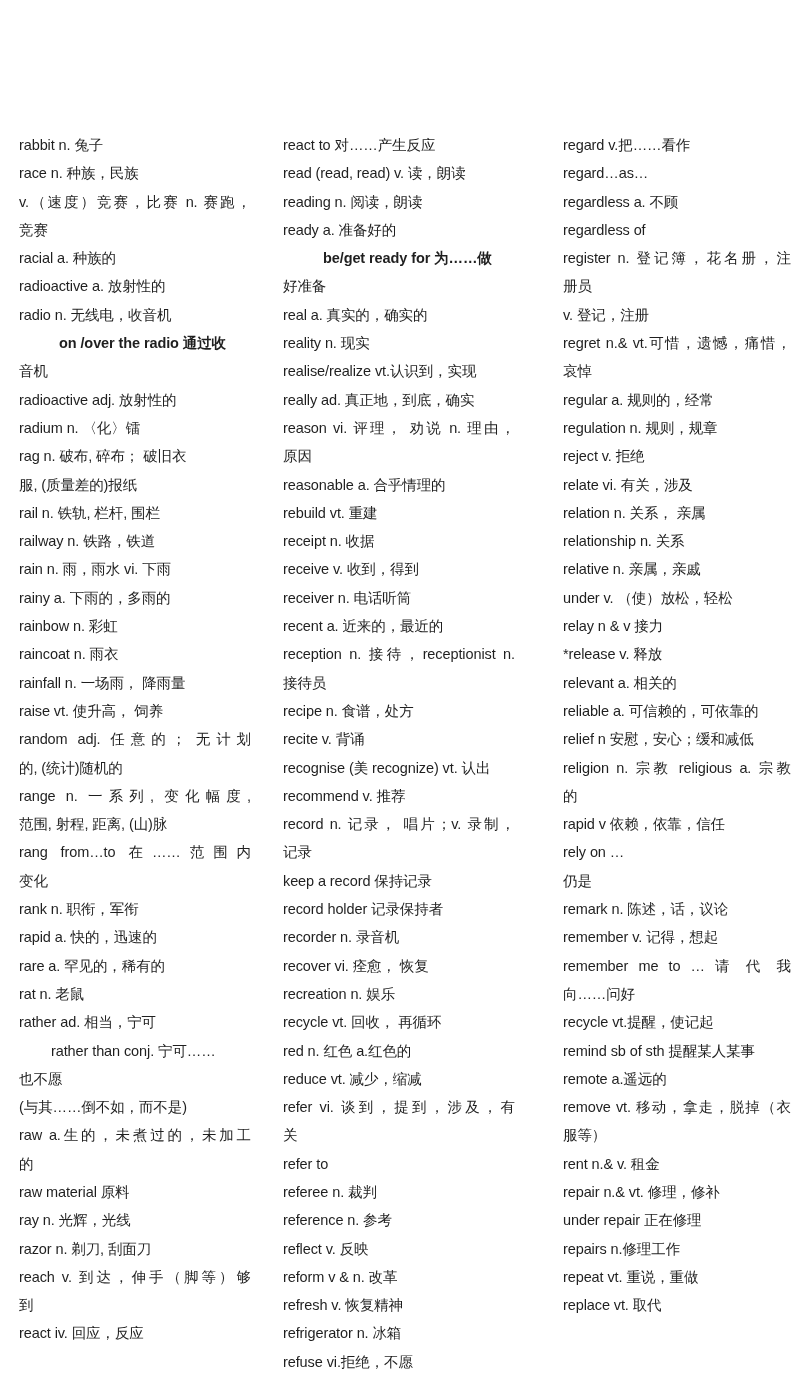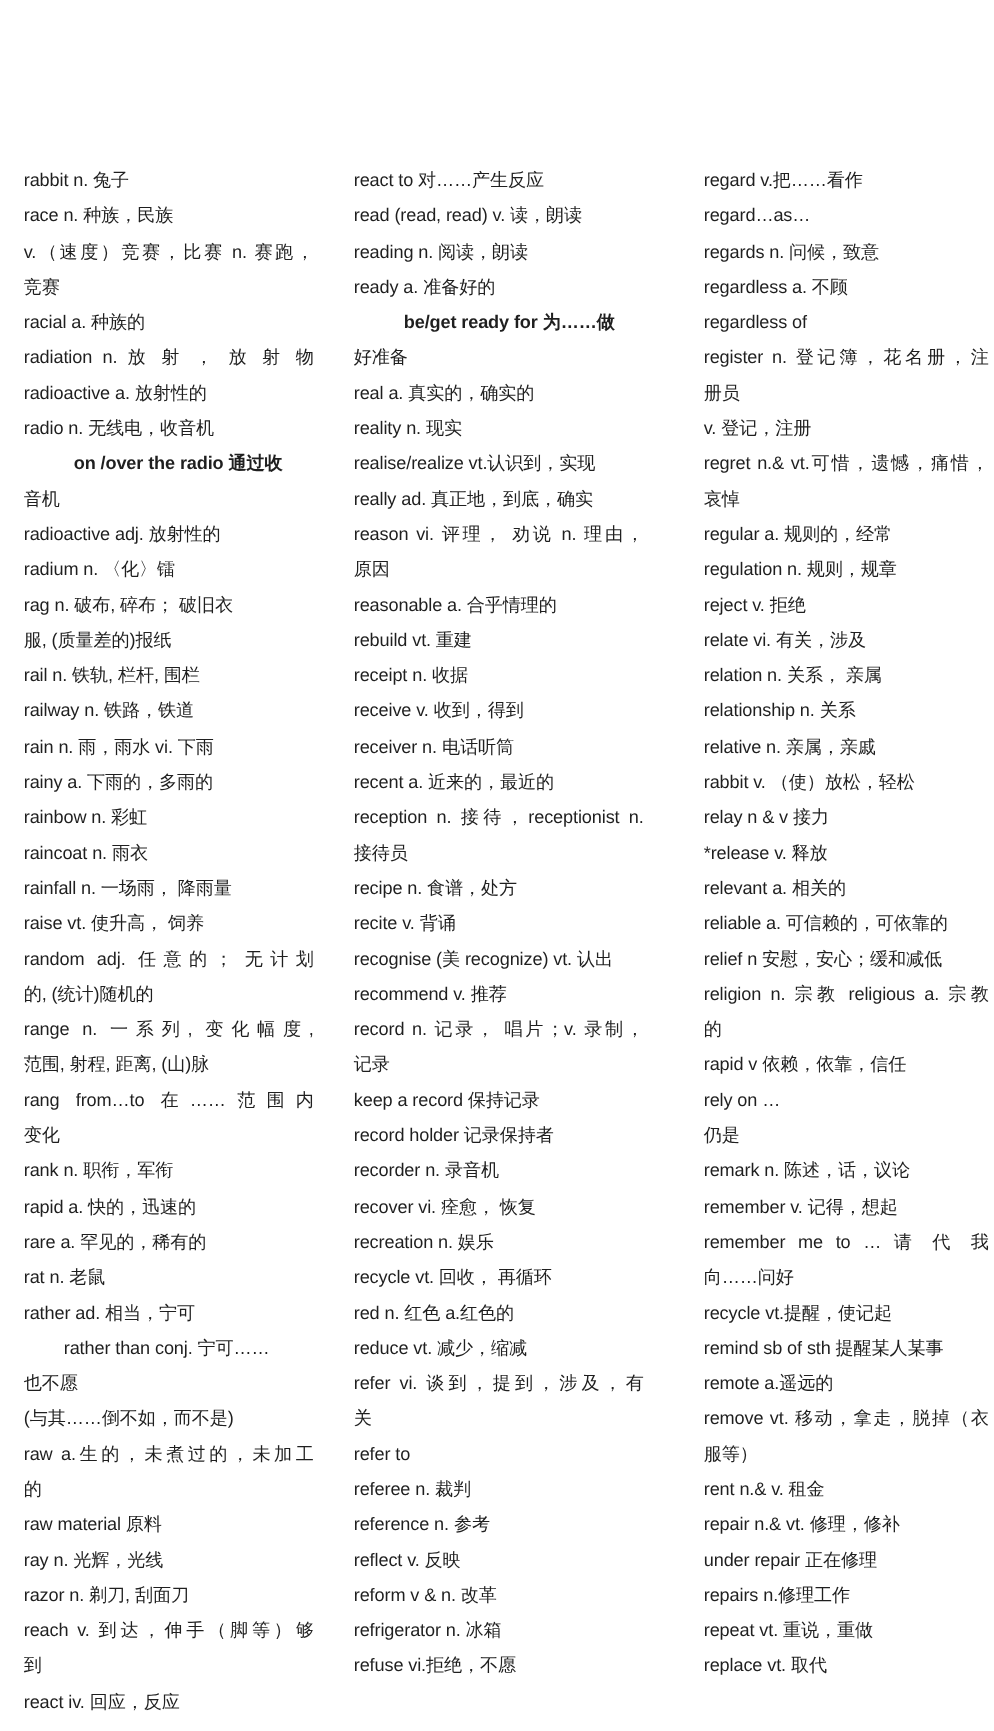--- a/index.html
+++ b/index.html
@@ -47,21 +47,20 @@
 </head>
 <body>
 
 <div class="page">
   <div class="column col-1">
       <div class="line">rabbit     n.  兔子</div>
       <div class="line">race n.  种族，民族</div>
       <div class="line justify">v.（速度）竞赛，比赛  n.  赛跑，</div>
       <div class="line">竞赛</div>
       <div class="line">racial a.  种族的</div>
-      <div class="line justify">radiation  n.  放 射 ， 放 射 物</div>
       <div class="line">radioactive a.  放射性的</div>
       <div class="line">radio n.  无线电，收音机</div>
       <div class="line indent">on /over the radio  通过收</div>
       <div class="line">音机</div>
       <div class="line">radioactive    adj.  放射性的</div>
       <div class="line">radium    n.  〈化〉镭</div>
       <div class="line">rag    n.  破布, 碎布；       破旧衣</div>
       <div class="line">服, (质量差的)报纸</div>
       <div class="line">rail    n.  铁轨, 栏杆, 围栏</div>
       <div class="line">railway n.  铁路，铁道</div>
@@ -129,42 +128,42 @@
       <div class="line">recycle vt.  回收，   再循环</div>
       <div class="line">red n.  红色  a.红色的</div>
       <div class="line">reduce vt.  减少，缩减</div>
       <div class="line justify">refer vi.  谈到，提到，涉及，有</div>
       <div class="line">关</div>
       <div class="line">refer to</div>
       <div class="line">referee n.  裁判</div>
       <div class="line">reference n.  参考</div>
       <div class="line">reflect v.  反映</div>
       <div class="line">reform v &amp; n.  改革</div>
+      <div class="line">refresh v.  恢复精神</div>
       <div class="line">refrigerator n.  冰箱</div>
       <div class="line">refuse vi.拒绝，不愿</div>
     </div>
   <div class="column col-3">
       <div class="line">regard v.把……看作</div>
       <div class="line">regard…as…</div>
-      <div class="line">regards n.  问候，致意</div>
       <div class="line">regardless a.  不顾</div>
       <div class="line">regardless of</div>
       <div class="line justify">register n.  登记簿，花名册，注</div>
       <div class="line">册员</div>
       <div class="line">v.  登记，注册</div>
       <div class="line justify">regret n.&amp; vt.可惜，遗憾，痛惜，</div>
       <div class="line">哀悼</div>
       <div class="line">regular a.  规则的，经常</div>
       <div class="line">regulation n.  规则，规章</div>
       <div class="line">reject v.  拒绝</div>
       <div class="line">relate vi.  有关，涉及</div>
       <div class="line">relation n.  关系，   亲属</div>
       <div class="line">relationship n.  关系</div>
       <div class="line">relative n.  亲属，亲戚</div>
-      <div class="line">rabbit v.  （使）放松，轻松</div>
+      <div class="line">under v.  （使）放松，轻松</div>
       <div class="line">relay n &amp; v  接力</div>
       <div class="line">*release v.  释放</div>
       <div class="line">relevant a.  相关的</div>
       <div class="line">reliable a.    可信赖的，可依靠的</div>
       <div class="line">relief n  安慰，安心；缓和减低</div>
       <div class="line justify">religion n.  宗教 religious a.  宗教</div>
       <div class="line">的</div>
       <div class="line">rapid v  依赖，依靠，信任</div>
       <div class="line">rely on  …</div>
       <div class="line">仍是</div>

